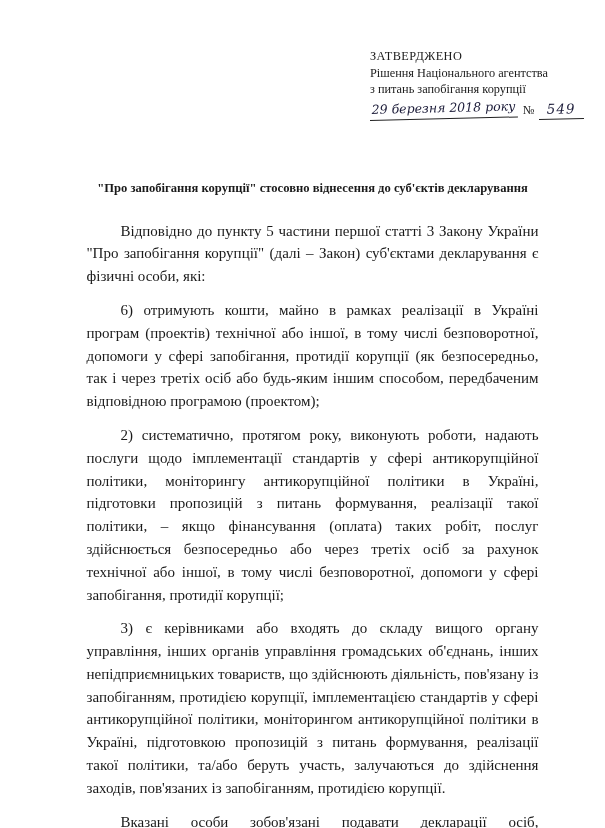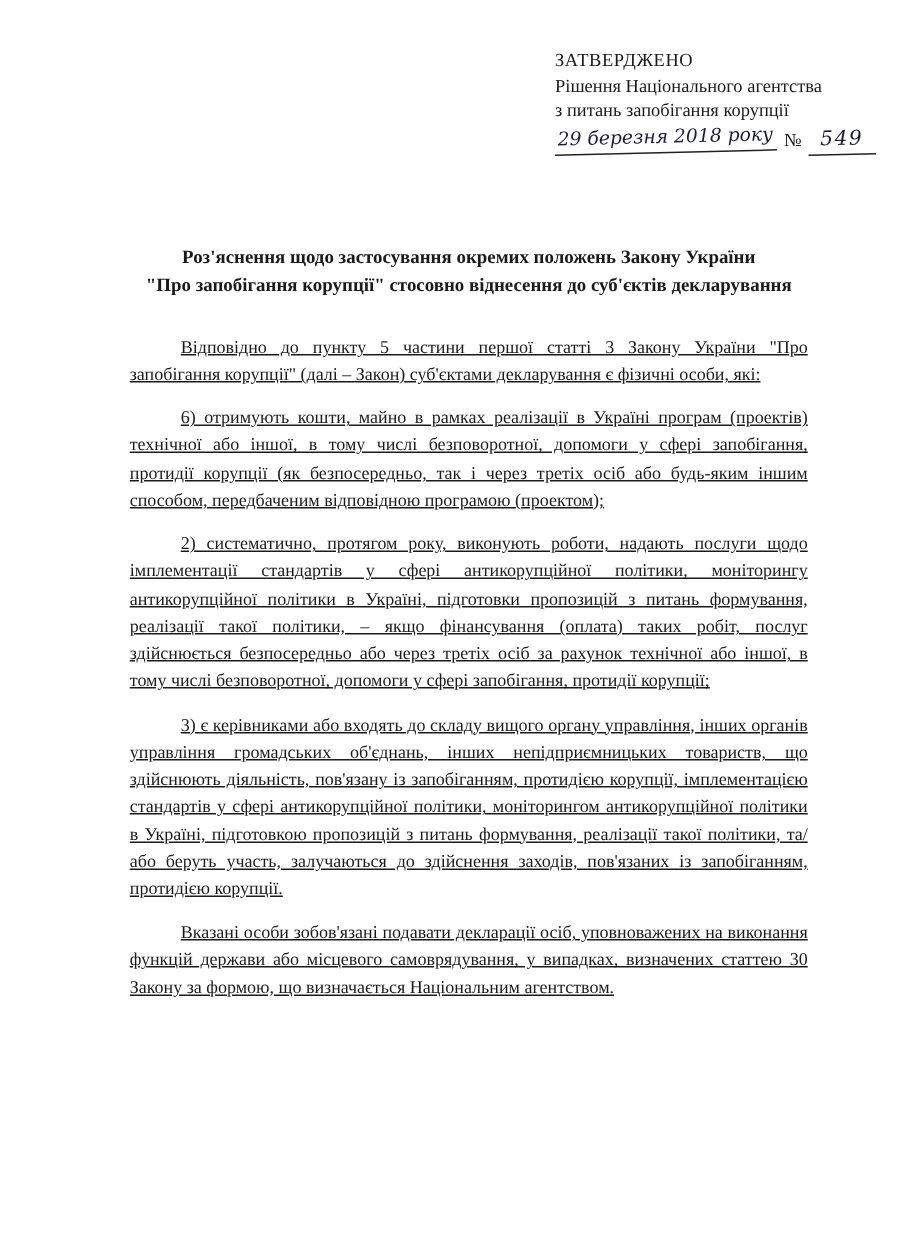--- a/index.html
+++ b/index.html
@@ -12,21 +12,21 @@
     height: 828px;
     font-family: "Liberation Serif", serif;
     color: #1a1a1a;
     overflow: hidden;
   }
   .page {
     position: relative;
     width: 605px;
     height: 828px;
     box-sizing: border-box;
-    padding: 32px 52px 20px 72px;
+    padding: 48px 52px 20px 72px;
   }
   .approval-block {
     width: 250px;
     margin-left: 298px;
     font-size: 12.3px;
     line-height: 1.35;
   }
   .approval-block .line {
     white-space: nowrap;
   }
@@ -75,24 +75,23 @@
     line-height: 1.5;
   }
   .body-text {
     margin: 22px auto 0 auto;
     width: 452px;
   }
   .body-text p {
     margin: 0 0 2px 0;
     text-align: justify;
     text-indent: 34px;
-    font-size: 12px;
+    font-size: 15px;
     line-height: 1.52;
     hyphens: none;
-    text-decoration: underline;
   }
   .body-text p.spaced {
     margin-top: 11px;
   }
 </style>
 </head>
 <body>
 
 <div class="page">
 
@@ -101,21 +100,20 @@
     <div class="line">Рішення Національного агентства</div>
     <div class="line">з питань запобігання корупції</div>
     <div class="handwritten-row">
       <span class="handwritten">29 березня 2018 року</span>
       <span class="num-label">№</span>
       <span class="handwritten-num">549</span>
     </div>
   </div>
 
   <div class="doc-title">
-    <div>Роз'яснення щодо застосування окремих положень Закону України</div>
     <div>"Про запобігання корупції" стосовно віднесення до суб'єктів декларування</div>
   </div>
 
   <div class="body-text">
     <p class="spaced">Відповідно до пункту 5 частини першої статті 3 Закону України "Про запобігання корупції" (далі – Закон) суб'єктами декларування є фізичні особи, які:</p>
     <p class="spaced">6) отримують кошти, майно в рамках реалізації в Україні програм (проектів) технічної або іншої, в тому числі безповоротної, допомоги у сфері запобігання, протидії корупції (як безпосередньо, так і через третіх осіб або будь-яким іншим способом, передбаченим відповідною програмою (проектом);</p>
     <p class="spaced">2) систематично, протягом року, виконують роботи, надають послуги щодо імплементації стандартів у сфері антикорупційної політики, моніторингу антикорупційної політики в Україні, підготовки пропозицій з питань формування, реалізації такої політики, – якщо фінансування (оплата) таких робіт, послуг здійснюється безпосередньо або через третіх осіб за рахунок технічної або іншої, в тому числі безповоротної, допомоги у сфері запобігання, протидії корупції;</p>
     <p class="spaced">3) є керівниками або входять до складу вищого органу управління, інших органів управління громадських об'єднань, інших непідприємницьких товариств, що здійснюють діяльність, пов'язану із запобіганням, протидією корупції, імплементацією стандартів у сфері антикорупційної політики, моніторингом антикорупційної політики в Україні, підготовкою пропозицій з питань формування, реалізації такої політики, та/або беруть участь, залучаються до здійснення заходів, пов'язаних із запобіганням, протидією корупції.</p>
     <p class="spaced">Вказані особи зобов'язані подавати декларації осіб, уповноважених на виконання функцій держави або місцевого самоврядування, у випадках, визначених статтею 30 Закону за формою, що визначається Національним агентством.</p>
   </div>

